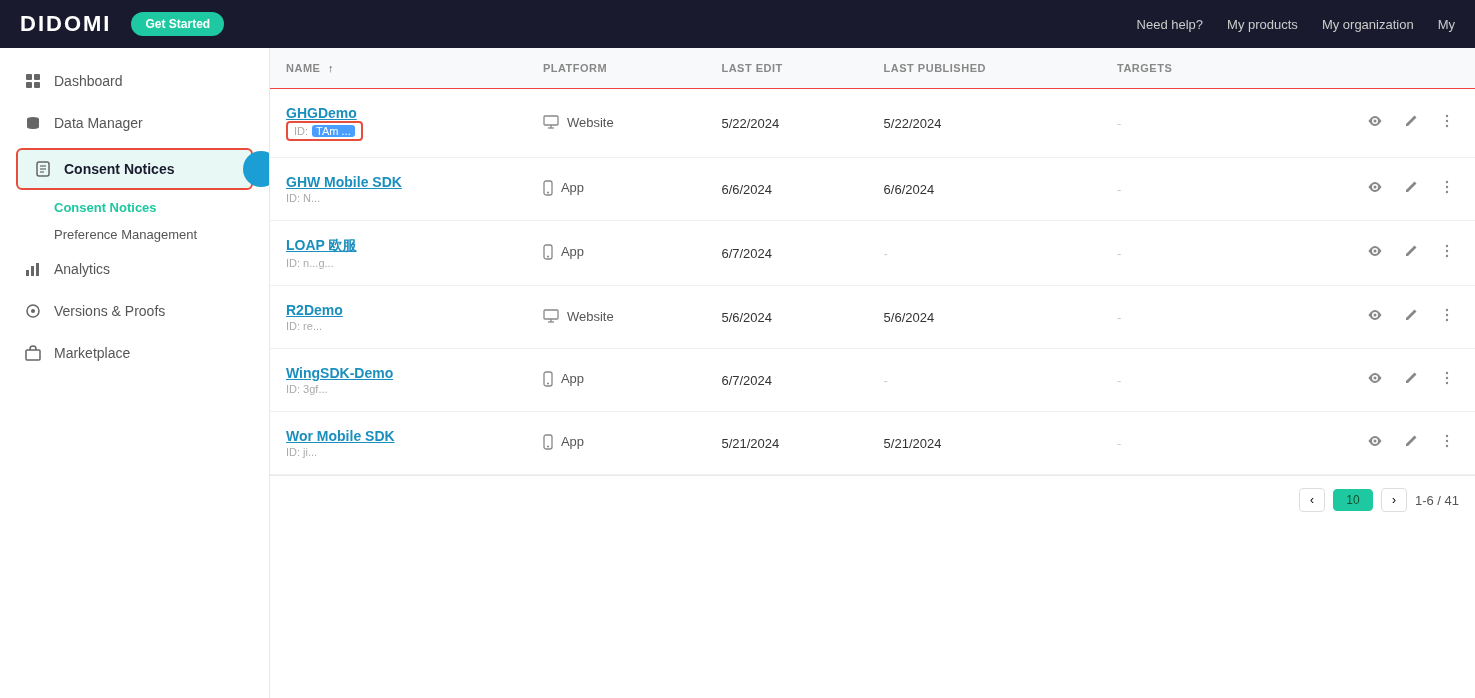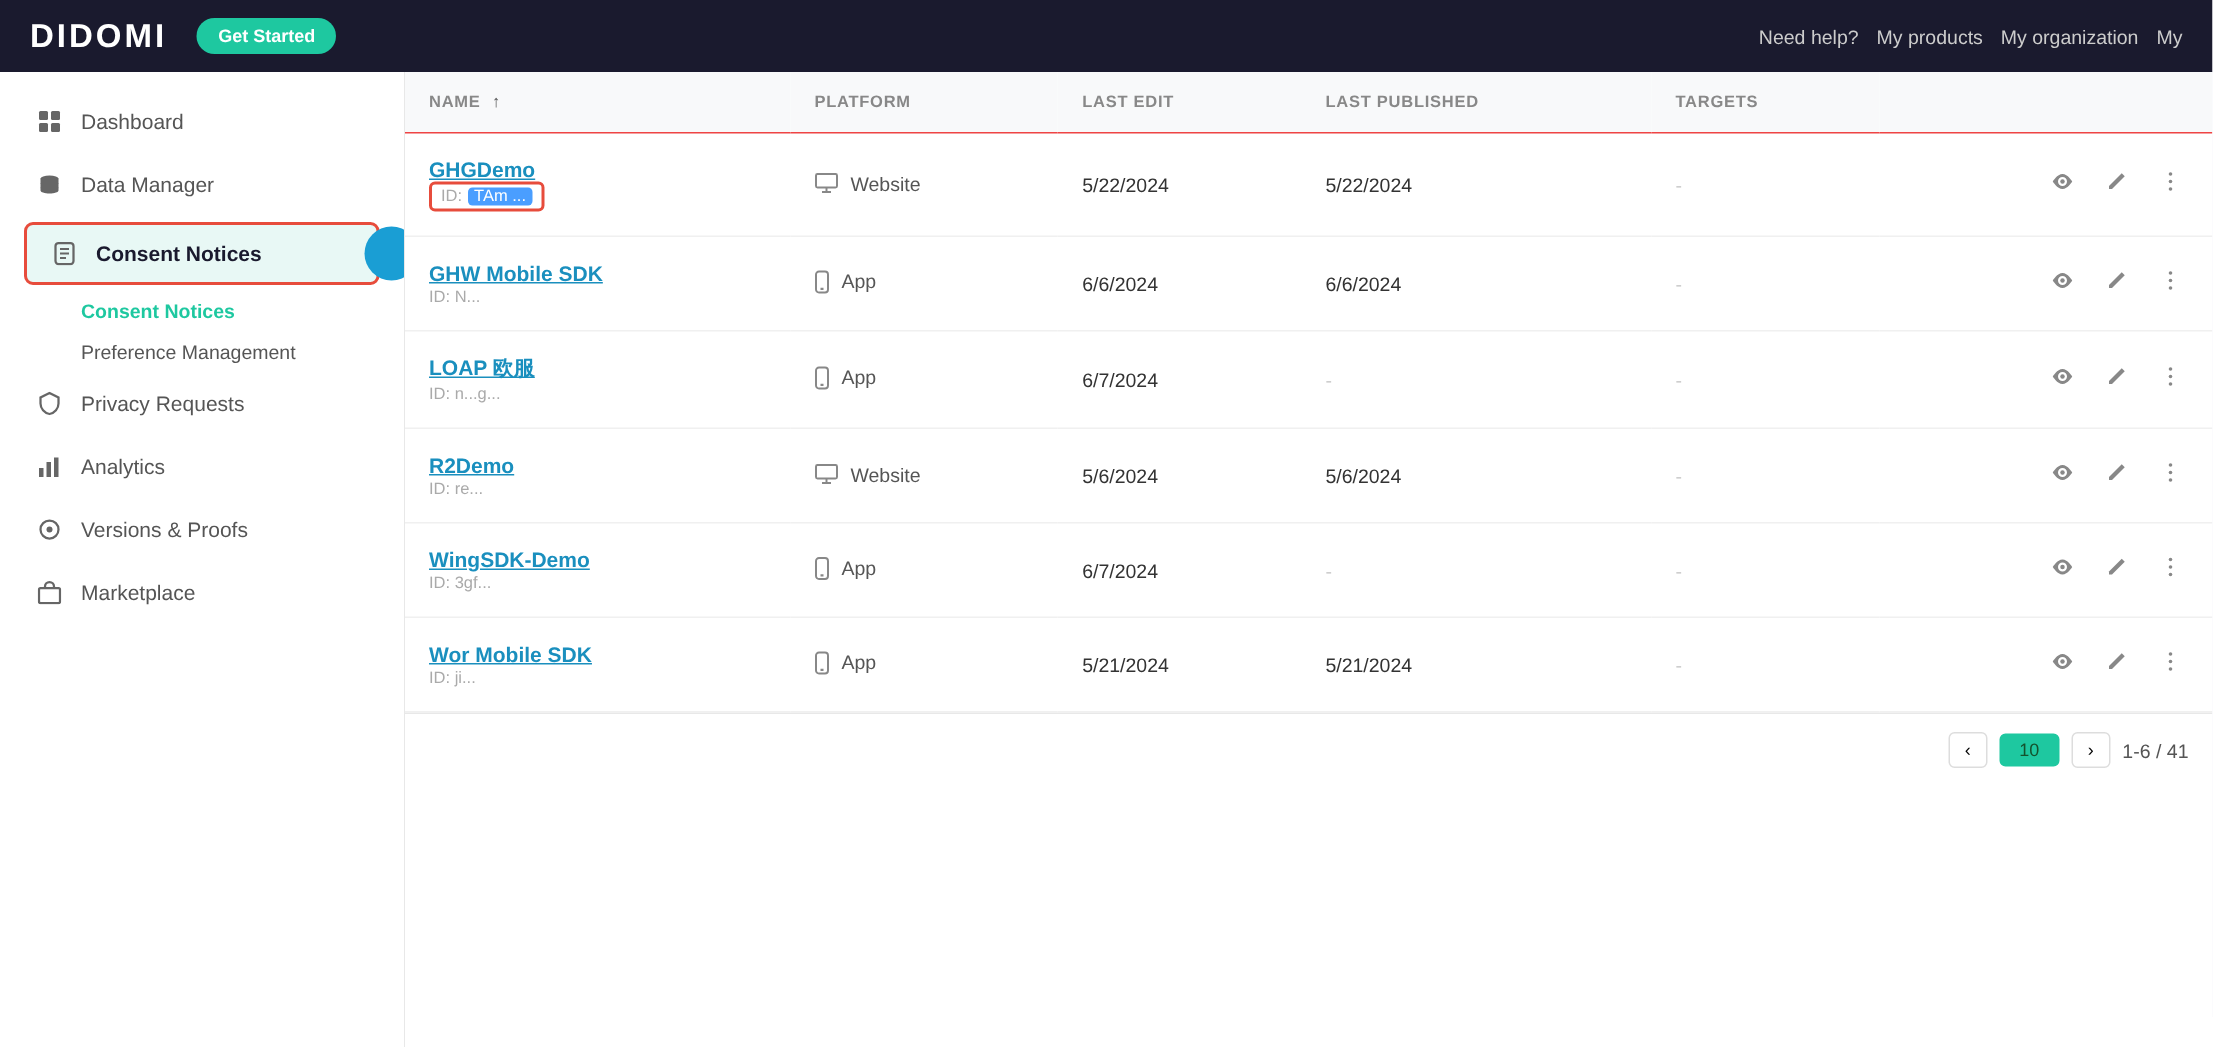--- a/index.html
+++ b/index.html
@@ -35,21 +35,21 @@
       padding: 5px 14px;
       font-size: 12px;
       font-weight: 600;
       cursor: pointer;
       margin-left: 12px;
     }
     .topnav-right {
       margin-left: auto;
       display: flex;
       align-items: center;
-      gap: 12px;
+      gap: 24px;
     }
     .topnav-link {
       color: #ccc;
       font-size: 13px;
       cursor: pointer;
       white-space: nowrap;
     }
 
     
     .main-layout {
@@ -313,28 +313,20 @@
       <div class="sidebar-circle"></div>
     </div>
 
     <div class="sidebar-sub-item active">
       <span>Consent Notices</span>
     </div>
     <div class="sidebar-sub-item">
       <span>Preference Management</span>
     </div>
 
-    <div class="sidebar-item">
-      <span class="sidebar-icon">
-        <svg width="16" height="16" viewBox="0 0 16 16" fill="currentColor">
-          <path d="M8 1L2 4v4c0 3.3 2.5 6.4 6 7 3.5-.6 6-3.7 6-7V4L8 1z" fill="none" stroke="currentColor" stroke-width="1.5"></path>
-        </svg>
-      </span>
-      <span>Privacy Requests</span>
-    </div>
 
     <div class="sidebar-item">
       <span class="sidebar-icon">
         <svg width="16" height="16" viewBox="0 0 16 16" fill="currentColor">
           <rect x="1" y="9" width="3" height="6"></rect>
           <rect x="6" y="5" width="3" height="10"></rect>
           <rect x="11" y="2" width="3" height="13"></rect>
         </svg>
       </span>
       <span>Analytics</span>

